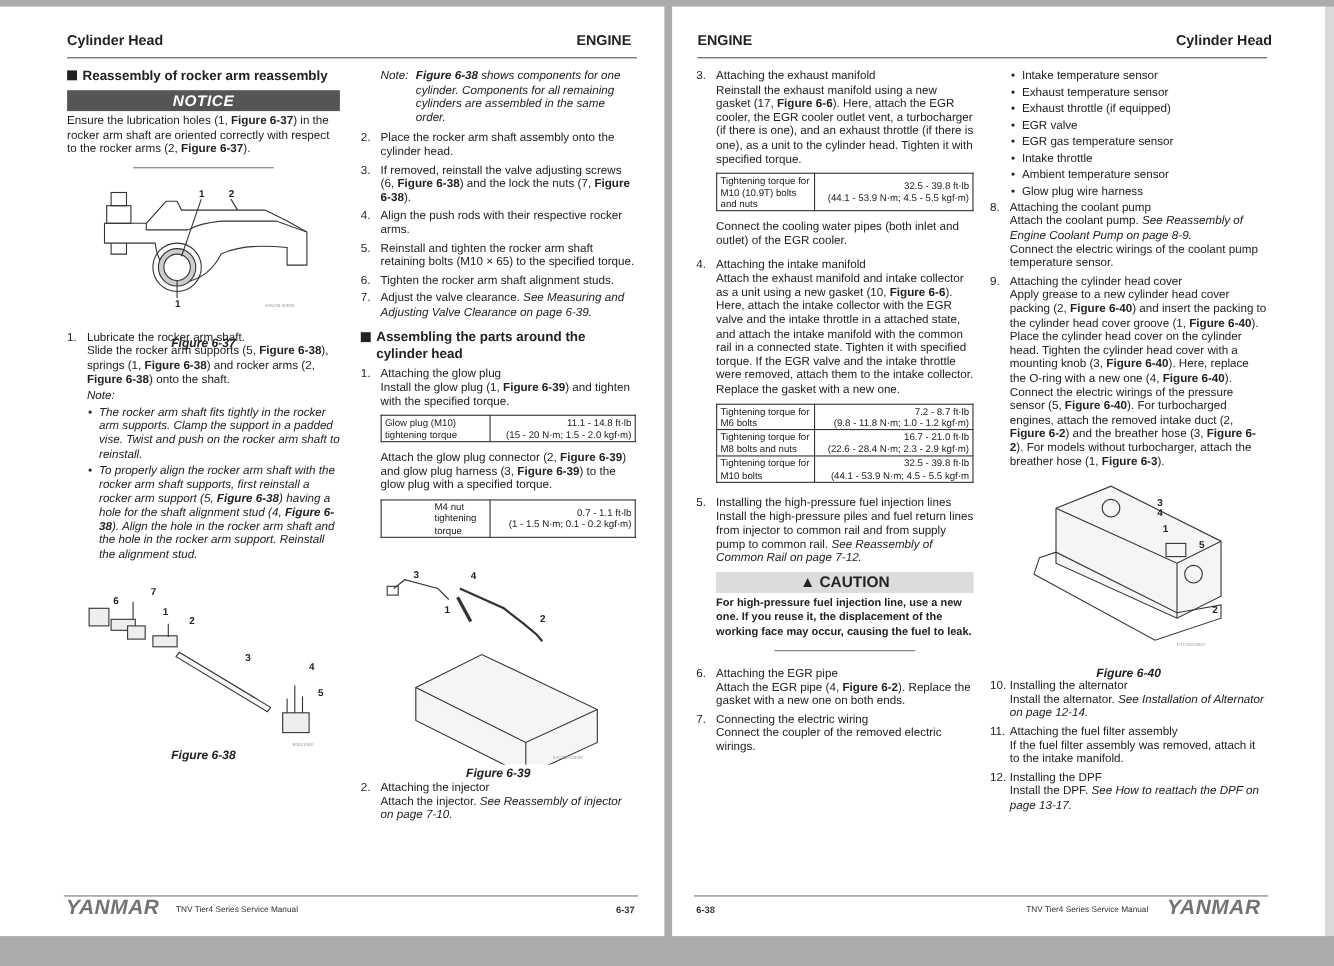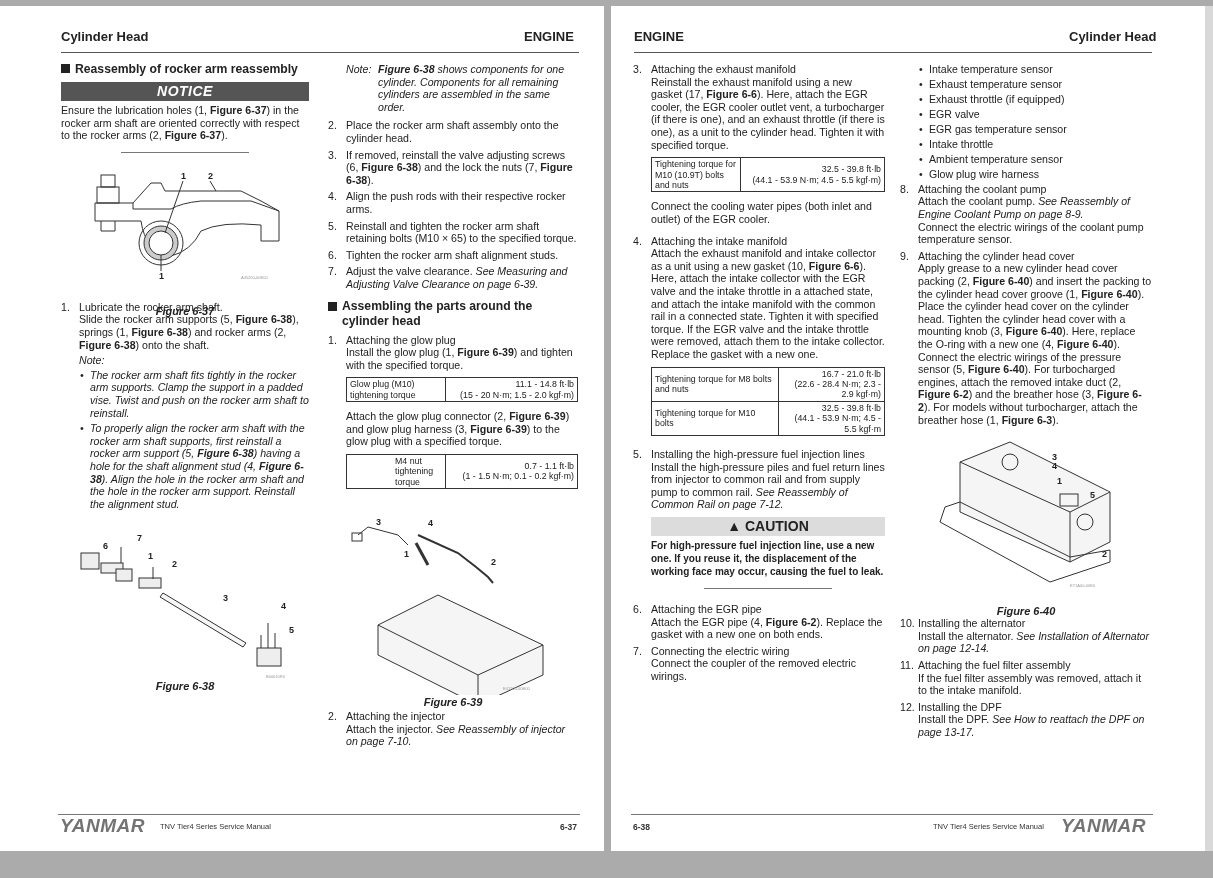--- a/index.html
+++ b/index.html
@@ -248,20 +248,24 @@
         <div class="p">Connect the cooling water pipes (both inlet and outlet) of the EGR cooler.</div>
       </div>
     </div>
     <div class="step" style="margin-top:6px;">
       <div class="num">4.</div>
       <div class="body">
         <div>Attaching the intake manifold</div>
         <div class="p"><span>Attach the exhaust manifold and intake collector as a unit using a new gasket (10, </span><span class="b">Figure 6-6</span><span>). Here, attach the intake collector with the EGR valve and the intake throttle in a attached state, and attach the intake manifold with the common rail in a connected state. Tighten it with specified torque. If the EGR valve and the intake throttle were removed, attach them to the intake collector. Replace the gasket with a new one.</span></div>
         <table class="tq">
           <tbody>
+              <tr>
+                <td style="width:38%;">Tightening torque for M6 bolts</td>
+                <td class="v"><span>7.2 - 8.7 ft·lb</span><br><span>(9.8 - 11.8 N·m; 1.0 - 1.2 kgf·m)</span></td>
+              </tr>
           <tr>
                 <td>Tightening torque for M8 bolts and nuts</td>
                 <td class="v"><span>16.7 - 21.0 ft·lb</span><br><span>(22.6 - 28.4 N·m; 2.3 - 2.9 kgf·m)</span></td>
               </tr>
           <tr>
                 <td>Tightening torque for M10 bolts</td>
                 <td class="v"><span>32.5 - 39.8 ft·lb</span><br><span>(44.1 - 53.9 N·m; 4.5 - 5.5 kgf·m</span></td>
               </tr>
         </tbody>
           </table>

